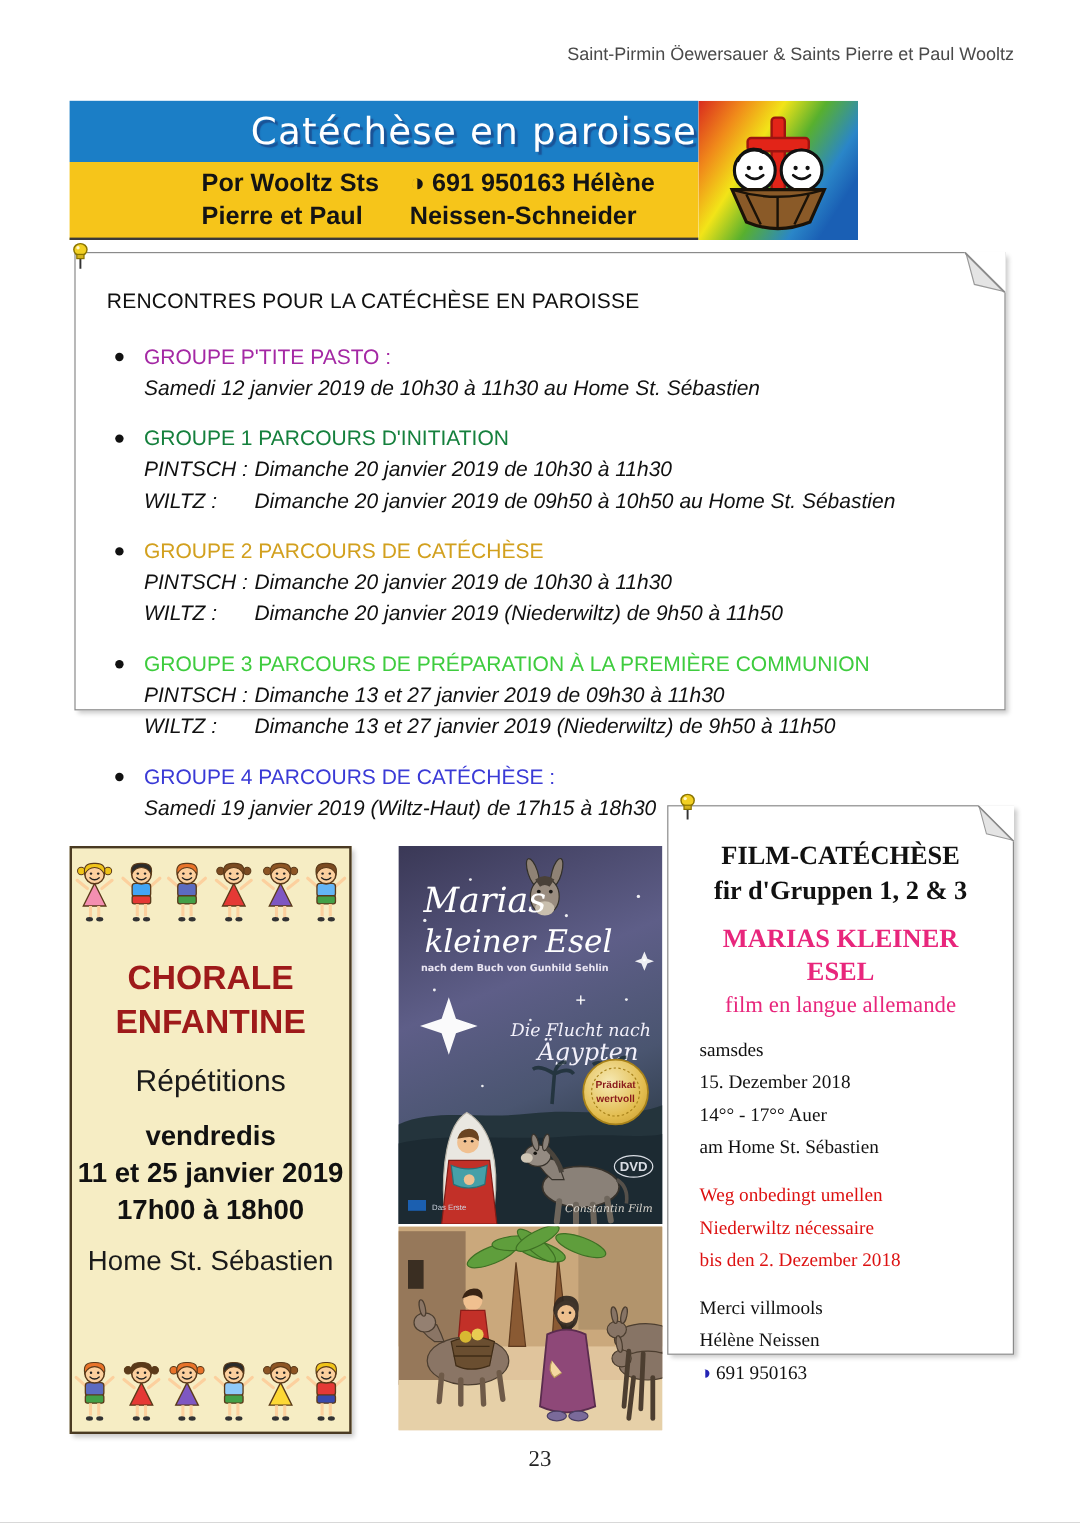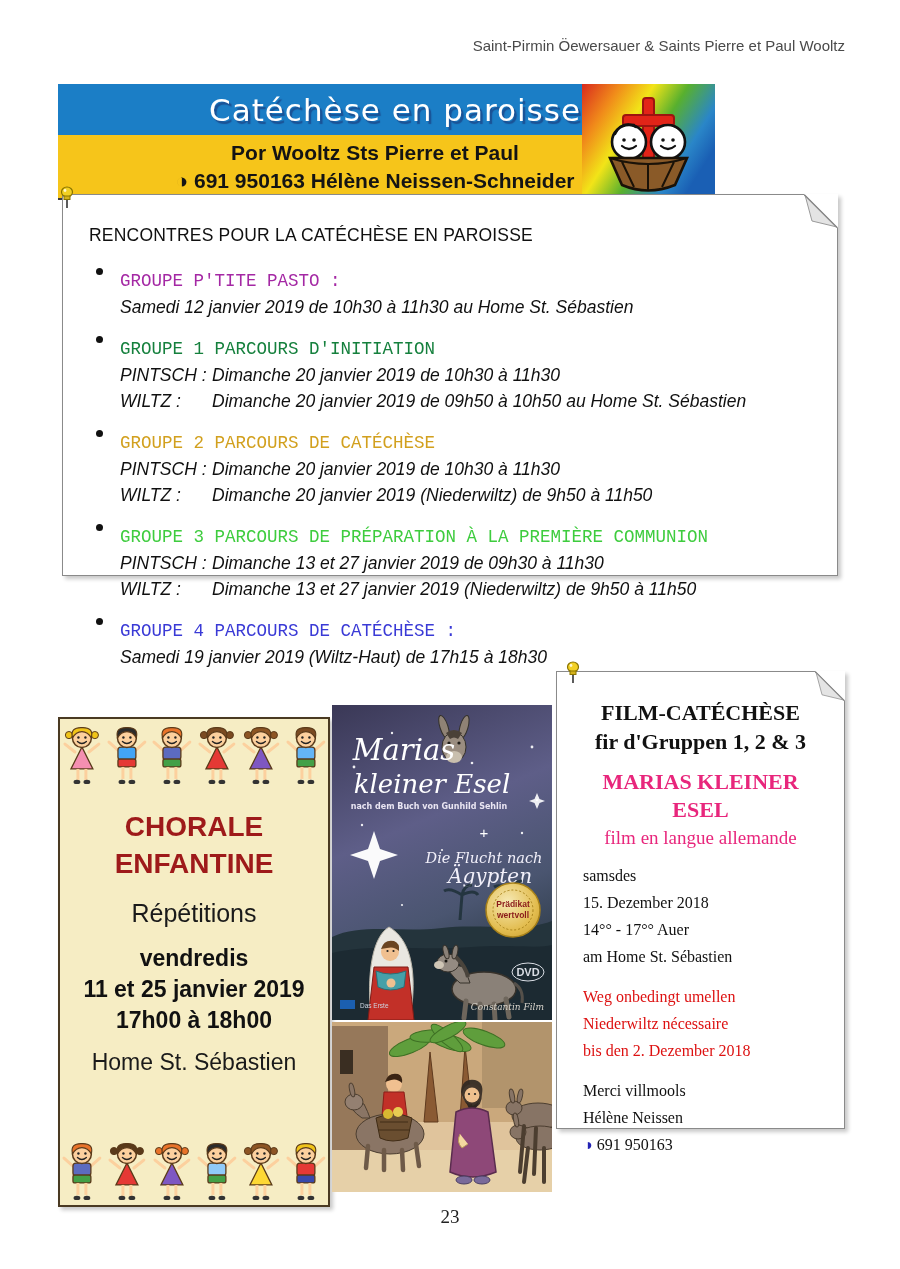--- a/index.html
+++ b/index.html
@@ -9,43 +9,43 @@
   
   .masthead{position:absolute;top:37px;right:55px;font-size:15px;color:#4a4a4a;}
 
   
   .banner{position:absolute;left:58px;top:84px;width:657px;height:116px;display:flex;}
   .banner-text{width:654px;display:flex;flex-direction:column;}
   .banner-blue{height:51px;background:#1b7ec6;color:#fff;display:flex;align-items:center;justify-content:center;
       padding-left:150px;box-sizing:border-box;font-family:"DejaVu Sans",sans-serif;font-size:31px;letter-spacing:1px;
       text-shadow:2.5px 2.5px 1px rgba(25,45,110,.55);}
   .banner-yellow{height:65px;background:#f6c51a;color:#141414;font-weight:bold;font-size:21px;line-height:28px;
-      display:flex;flex-direction:column;align-items:center;justify-content:center;padding-left:110px;
+      display:flex;align-items:center;justify-content:center;padding-left:110px;
       box-sizing:border-box;border-bottom:2px solid #3a3a3a;}
   .logo{width:133px;height:116px;flex:none;}
 
   
   .note{position:absolute;background:#fff;border:1px solid #8a8a8a;box-shadow:3px 3px 4px rgba(0,0,0,.22);}
-  .note-main{left:62px;top:194px;width:776px;height:382px;box-sizing:border-box;}
+  .note-main{left:62px;top:210px;width:776px;height:382px;box-sizing:border-box;}
   .note-film{left:556px;top:671px;width:289px;height:458px;box-sizing:border-box;font-family:"Liberation Serif",serif;}
   .dogear{position:absolute;top:-1px;right:-1px;background:#fff;display:block;}
   .pin{position:absolute;display:block;}
 
   
   .meet{padding:30px 28px 0 26px;color:#101010;font-size:17.5px;}
   .meet-heading{margin-bottom:22px;letter-spacing:.2px;}
   .group{margin-bottom:16px;}
-  .g-title-row{display:flex;line-height:26px;font-family:Liberation Mono, monospace;}
+  .g-title-row{display:flex;align-items:center;line-height:26px;}
   .bullet{width:7px;height:7px;border-radius:50%;background:#111;margin:0 17px 0 7px;flex:none;}
   .g-line{display:flex;padding-left:31px;line-height:26px;font-style:italic;}
   .g-label{width:92px;flex:none;}
 
   
-  .chorale{position:absolute;left:58px;top:705px;width:272px;height:490px;background:#f6edc4;
-      border:2px solid #4a3a22;box-sizing:border-box;text-align:center;box-shadow:3px 3px 4px rgba(0,0,0,.22);margin-top:12px;}
+  .chorale{position:absolute;left:58px;top:705px;width:235px;height:490px;background:#f6edc4;
+      border:2px solid #4a3a22;box-sizing:border-box;text-align:center;box-shadow:3px 3px 4px rgba(0,0,0,.22);}
   .kids{display:flex;justify-content:center;gap:1px;}
   .kids-top{margin-top:5px;}
   .kids-bottom{position:absolute;bottom:3px;left:0;right:0;}
   .chorale-title{color:#9e1a1a;font-weight:bold;font-size:28px;line-height:37px;margin-top:22px;}
   .chorale-sub{font-size:25px;margin-top:17px;color:#1a1a1a;}
   .chorale-when{font-size:23px;font-weight:600;margin-top:15px;line-height:31px;color:#111;}
   .chorale-loc{font-size:23px;margin-top:13px;color:#1a1a1a;}
 
   
   .dvd{position:absolute;left:332px;top:705px;width:244px;height:315px;}

